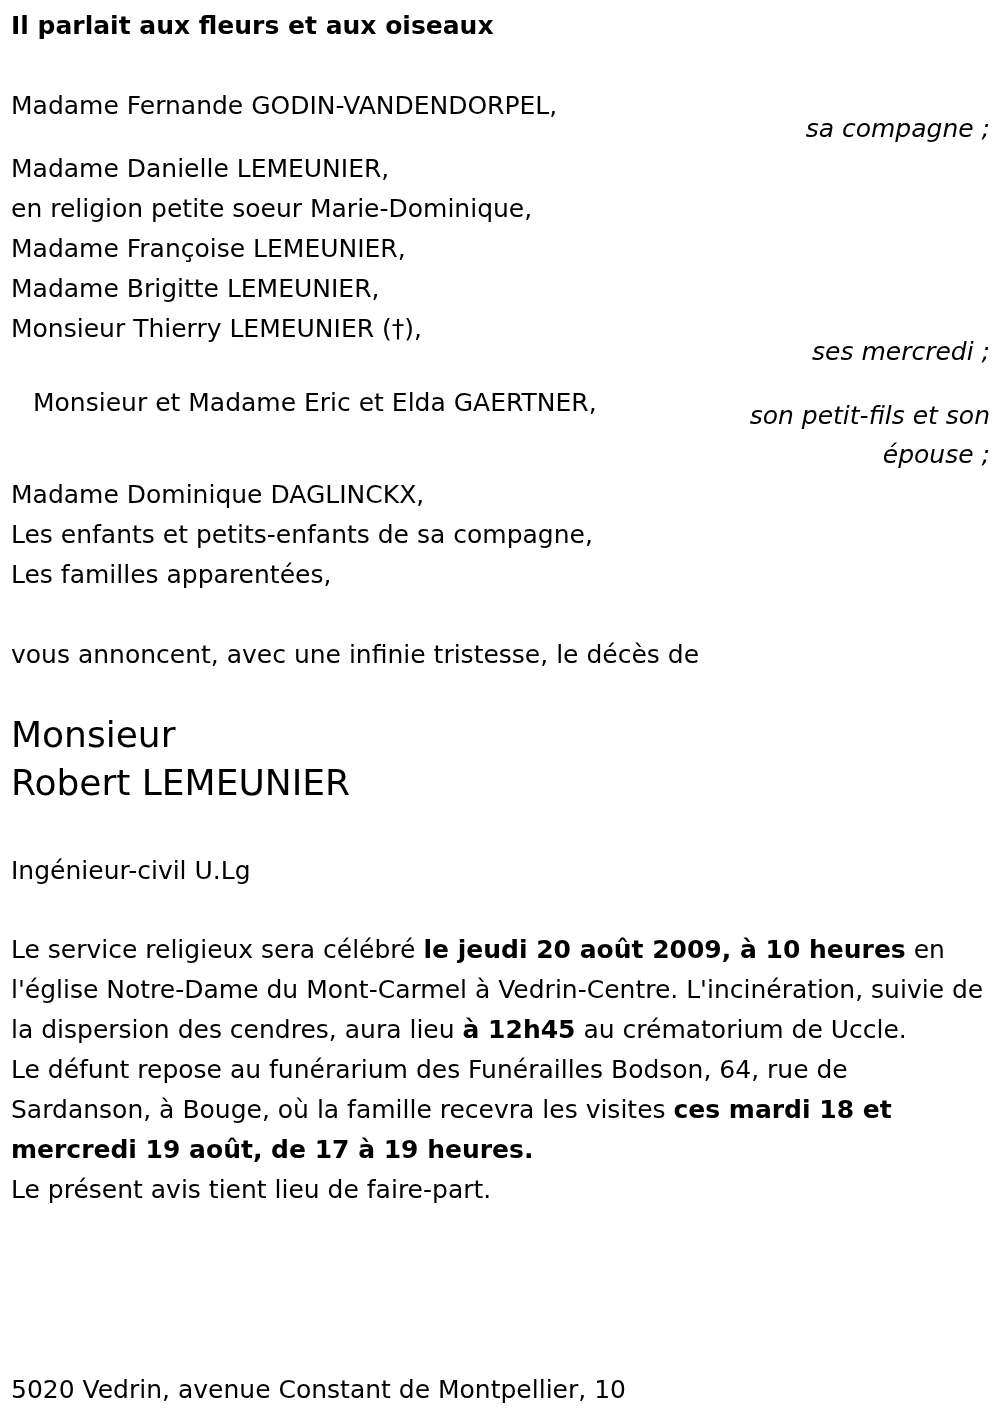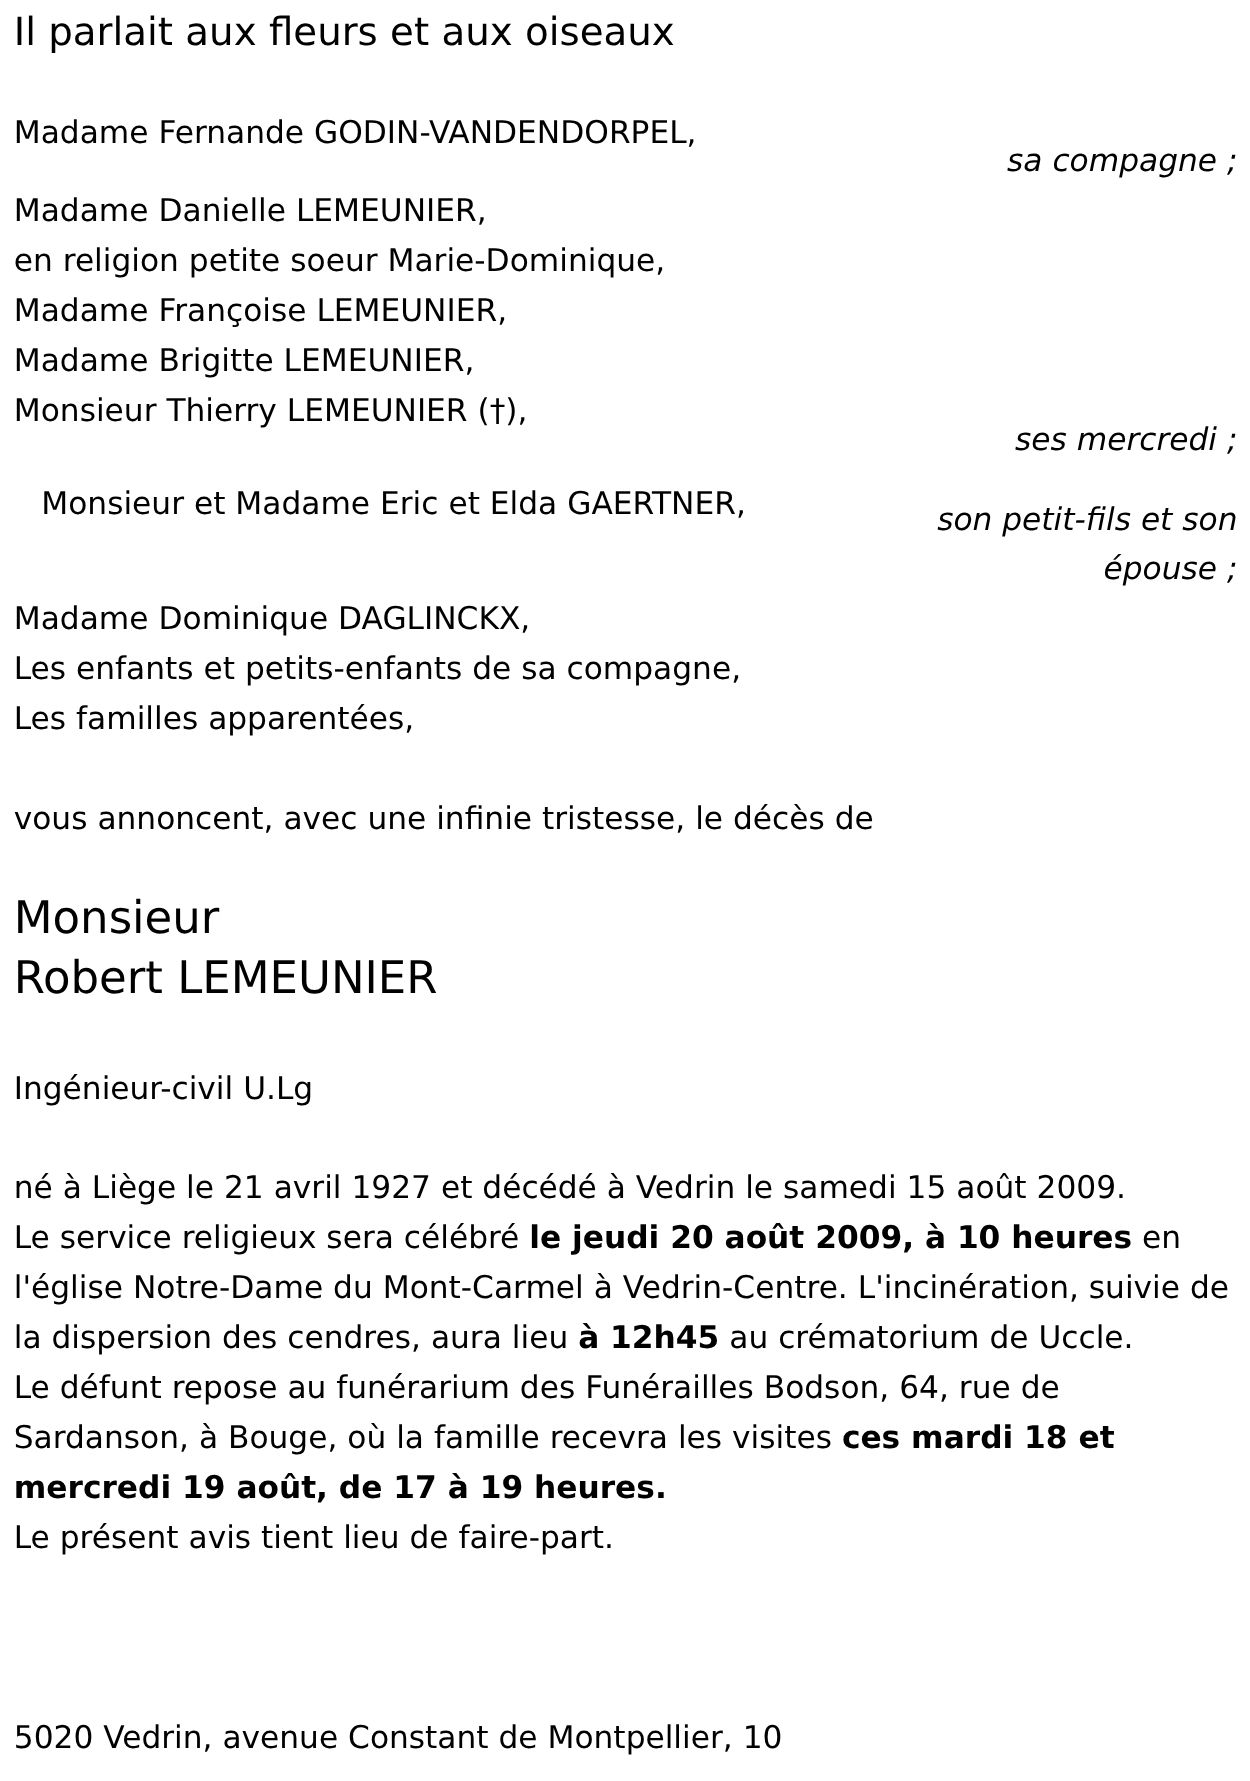--- a/index.html
+++ b/index.html
@@ -14,22 +14,22 @@
       font-family: "DejaVu Sans", sans-serif;
       color: #000000;
       font-size: 25px;
       line-height: 40px;
     }
     .page {
       position: relative;
       padding: 0 10px 0 11px;
     }
     .epigraph {
-      font-weight: normal;
-      font-size: 31px;
+      font-weight: bold;
+      font-size: 25px;
       position: absolute;
       top: 8px;
       left: 11px;
       line-height: 36px;
     }
     .line {
       position: absolute;
       left: 11px;
       white-space: nowrap;
     }
@@ -82,21 +82,20 @@
   <div class="line" style="top:555px;">Les familles apparentées,</div>
 
   <div class="line" style="top:635px;">vous annoncent, avec une infinie tristesse, le décès de</div>
 
   <div class="name-title" style="top:711px;">Monsieur</div>
   <div class="name-title" style="top:759px;">Robert LEMEUNIER</div>
 
   <div class="line" style="top:851px;">Ingénieur-civil U.Lg</div>
 
   <div class="para" style="top:930px;">
-    <div>né à Liège le 21 avril 1927 et décédé à Vedrin le samedi 15 août 2009.</div>
     <div><span>Le service religieux sera célébré </span><b>le jeudi 20 août 2009, à 10 heures</b><span> en l'église Notre-Dame du Mont-Carmel à Vedrin-Centre. L'incinération, suivie de la dispersion des cendres, aura lieu </span><b>à 12h45</b><span> au crématorium de Uccle.</span></div>
     <div><span>Le défunt repose au funérarium des Funérailles Bodson, 64, rue de Sardanson, à Bouge, où la famille recevra les visites </span><b>ces mardi 18 et mercredi 19 août, de 17 à 19 heures.</b></div>
     <div>Le présent avis tient lieu de faire-part.</div>
   </div>
 
   <div class="line" style="top:1370px;">5020 Vedrin, avenue Constant de Montpellier, 10</div>
 
 </div>
 
 </body></html>

